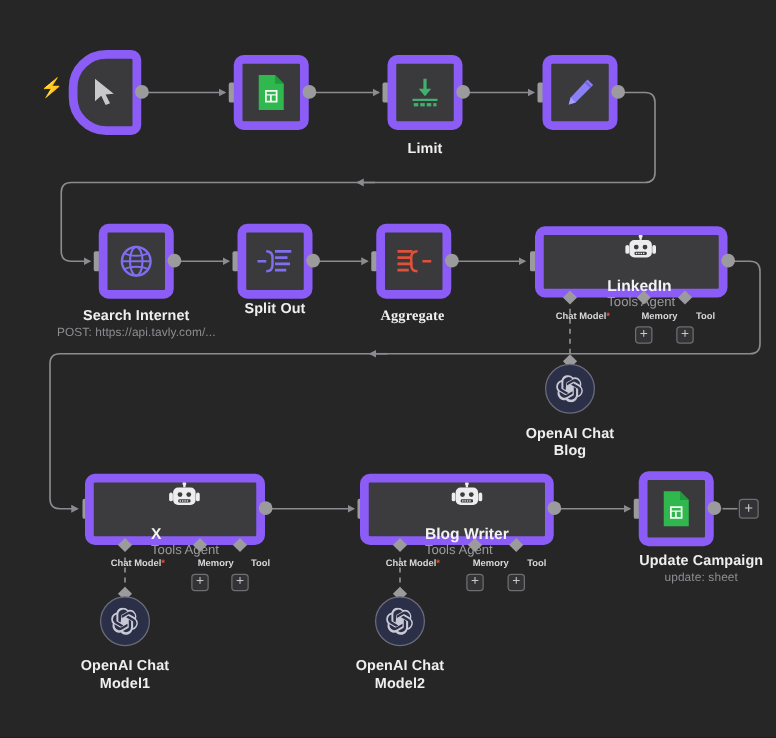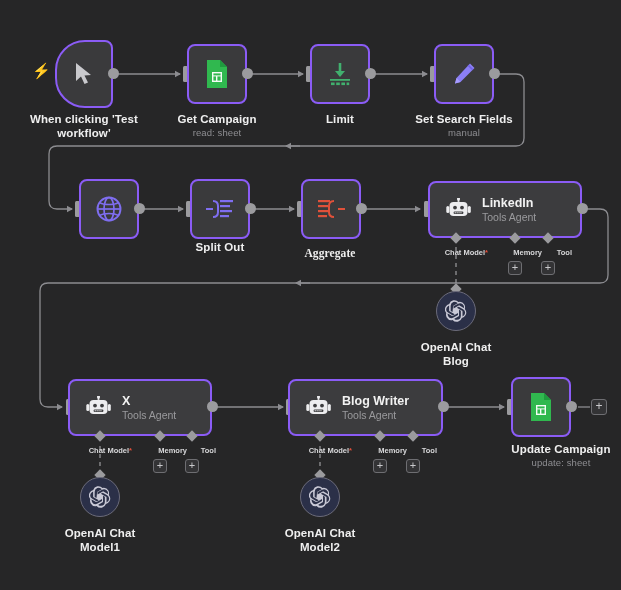--- a/index.html
+++ b/index.html
@@ -22,25 +22,26 @@
     position: absolute;
     left: 0; top: 0;
     width: 621px; height: 590px;
     pointer-events: none;
   }
 
   
   .node {
     position: absolute;
     background: #3a3a3c;
-    border: 2px solid #8b5cf6;
+    border: 7px solid #8b5cf6;
     border-radius: 8px;
     display: flex;
     align-items: center;
     justify-content: center;
+    flex-direction: column;
   }
   .node.trigger {
     border-radius: 30px 8px 8px 30px;
   }
   .node.agent {
     justify-content: flex-start;
     padding-left: 16px;
     gap: 10px;
     background: #3c3c3e;
   }
@@ -200,43 +201,35 @@
   <div class="bolt" style="left:32px; top:63px;">⚡</div>
 
   <div class="node trigger" style="left:55px; top:40px; width:58px; height:68px;">
     <span class="node-icon">
       <svg width="22" height="24" viewBox="0 0 22 24">
         <path d="M3 1 L3 19 L8 14.5 L11.5 22 L15 20.5 L11.5 13.5 L18 13 Z" fill="#c9c9cd"></path>
       </svg>
     </span>
   </div>
   <div class="port-out" style="left:108px; top:68px;"></div>
-  <div class="caption" style="left:14px; top:112px; width:140px;">
-    <span>When clicking 'Test</span><br>
-    <span>workflow'</span>
-  </div>
 
   <div class="port-in" style="left:183px; top:66px;"></div>
   <div class="node" style="left:187px; top:44px; width:60px; height:60px;">
     <span class="node-icon">
       <svg width="24" height="30" viewBox="0 0 24 30">
         <path d="M2 1 h13 l7 7 v21 h-20 z" fill="#30b84f"></path>
         <path d="M15 1 l7 7 h-7 z" fill="#1f9a3e"></path>
         <rect x="7" y="13" width="10" height="10" fill="#ffffff" opacity="0.95"></rect>
         <rect x="8.4" y="14.4" width="7.2" height="2" fill="#30b84f"></rect>
         <rect x="8.4" y="17.4" width="2.6" height="4.2" fill="#30b84f"></rect>
         <rect x="12.4" y="17.4" width="3.2" height="4.2" fill="#30b84f"></rect>
       </svg>
     </span>
   </div>
   <div class="port-out" style="left:242px; top:68px;"></div>
-  <div class="caption" style="left:157px; top:112px; width:120px;">
-    <span>Get Campaign</span>
-    <span class="sub">read: sheet</span>
-  </div>
 
   <div class="port-in" style="left:306px; top:66px;"></div>
   <div class="node" style="left:310px; top:44px; width:60px; height:60px;">
     <span class="node-icon">
       <svg width="28" height="26" viewBox="0 0 28 26">
         <path d="M14 2 L14 12" stroke="#41b06e" stroke-width="2.6" fill="none"></path>
         <path d="M9 10 L14 16 L19 10 Z" fill="#41b06e"></path>
         <rect x="4" y="18" width="20" height="1.8" fill="#41b06e"></rect>
         <rect x="5" y="21.5" width="3.6" height="2.6" fill="#41b06e"></rect>
         <rect x="10.2" y="21.5" width="3.6" height="2.6" fill="#41b06e"></rect>
@@ -254,38 +247,38 @@
   <div class="node" style="left:434px; top:44px; width:60px; height:60px;">
     <span class="node-icon">
       <svg width="26" height="26" viewBox="0 0 26 26">
         <path d="M19 2.5 L23.5 7 L9.5 21 L4 22.5 L5.5 17 Z" fill="#8b7ff5"></path>
         <path d="M17.2 4.3 L21.7 8.8" stroke="#6f61e8" stroke-width="1.6"></path>
         <path d="M4 22.5 L5.5 17 L9.5 21 Z" fill="#a79cff"></path>
       </svg>
     </span>
   </div>
   <div class="port-out" style="left:489px; top:68px;"></div>
-  <div class="caption" style="left:404px; top:112px; width:120px;">
-    <span>Set Search Fields</span>
-    <span class="sub">manual</span>
-  </div>
 
   <div class="port-in" style="left:75px; top:201px;"></div>
   <div class="node" style="left:79px; top:179px; width:60px; height:60px;">
     <span class="node-icon">
       <svg width="28" height="28" viewBox="0 0 28 28">
         <circle cx="14" cy="14" r="11.5" fill="none" stroke="#7f6ef0" stroke-width="1.9"></circle>
         <ellipse cx="14" cy="14" rx="5" ry="11.5" fill="none" stroke="#7f6ef0" stroke-width="1.7"></ellipse>
         <path d="M2.8 14 L25.2 14" stroke="#7f6ef0" stroke-width="1.7"></path>
         <path d="M4.6 7.6 C9 10.2, 19 10.2, 23.4 7.6" fill="none" stroke="#7f6ef0" stroke-width="1.5"></path>
         <path d="M4.6 20.4 C9 17.8, 19 17.8, 23.4 20.4" fill="none" stroke="#7f6ef0" stroke-width="1.5"></path>
       </svg>
     </span>
   </div>
   <div class="port-out" style="left:134px; top:203px;"></div>
+  <div class="caption" style="left:39px; top:246px; width:140px;">
+    <span>Search Internet</span>
+    <span class="sub">POST: https://api.tavly.com/...</span>
+  </div>
 
   <div class="port-in" style="left:186px; top:201px;"></div>
   <div class="node" style="left:190px; top:179px; width:60px; height:60px;">
     <span class="node-icon">
       <svg width="30" height="26" viewBox="0 0 30 26">
         <path d="M1 13 L8 13" stroke="#7f6ef0" stroke-width="2"></path>
         <path d="M8 5 Q13 5 13 10 L13 16 Q13 21 8 21" fill="none" stroke="#7f6ef0" stroke-width="2"></path>
         <rect x="15" y="4" width="13" height="2.2" fill="#7f6ef0"></rect>
         <rect x="15" y="9" width="10" height="2.2" fill="#7f6ef0"></rect>
         <rect x="15" y="14" width="12" height="2.2" fill="#7f6ef0"></rect>

